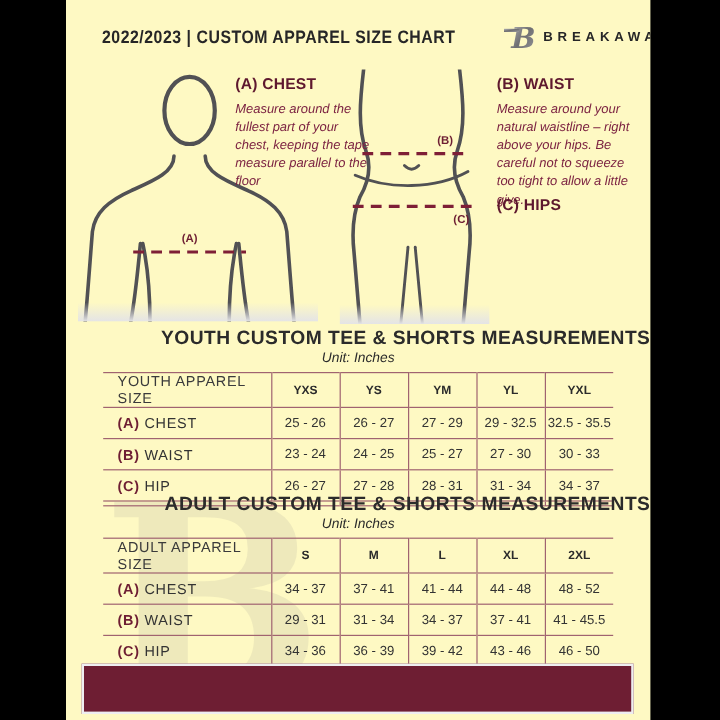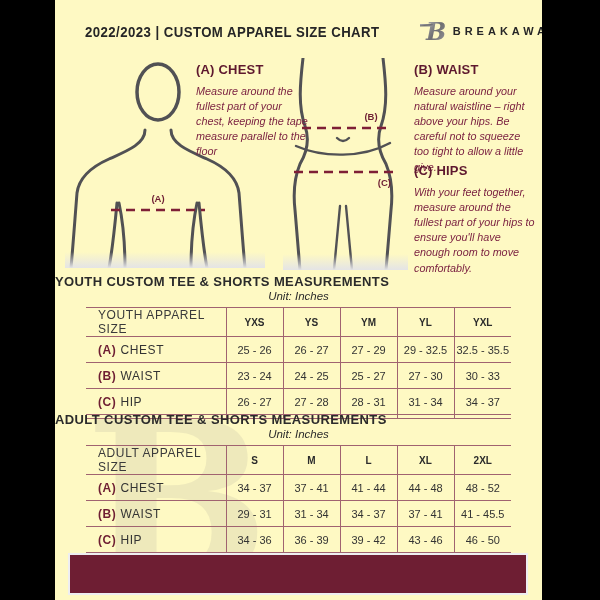--- a/index.html
+++ b/index.html
@@ -17,21 +17,21 @@
 
   
   .instr{position:absolute;z-index:1;}
   .instr h3{margin:0 0 7px 0;font-size:13px;font-weight:bold;color:#5e182e;letter-spacing:.2px;}
   .instr p{margin:0;font-size:10.8px;line-height:1.4;font-style:italic;color:#7c2342;}
 
   .fig{position:absolute;z-index:0;}
 
   
   .tbl-section{position:absolute;left:0;width:100%;z-index:1;}
-  .tbl-title{text-align:left;font-size:13px;font-weight:bold;color:#2b2b2b;letter-spacing:.4px;margin:0;}
+  .tbl-title{text-align:right;font-size:16px;font-weight:bold;color:#2b2b2b;letter-spacing:.4px;margin:0;}
   .tbl-unit{text-align:center;font-size:11.5px;font-style:italic;color:#2b2b2b;margin:1px 0 5px 0;}
   table{border-collapse:collapse;margin:0 auto;width:425px;table-layout:fixed;
         border-top:1px solid #a06370;border-bottom:1px solid #a06370;}
   col.lbl{width:140px;} col.val{width:57px;}
   tr{border-top:1px solid #a06370;}
   th,td{padding:0;height:25px;font-weight:normal;}
   th:not(:first-child),td:not(:first-child){border-left:1px solid #a06370;}
   th.size{font-size:10px;font-weight:bold;color:#2b2b2b;text-align:center;}
   th.lblh{font-size:12px;color:#3a3a3b;text-align:left;padding-left:12px;letter-spacing:.6px;height:28px;}
   td.rowlbl{font-size:12px;color:#333;text-align:left;padding-left:12px;letter-spacing:.6px;}
@@ -114,21 +114,20 @@
   <div class="instr" style="left:141px;top:62px;width:112px;">
     <h3>(A) CHEST</h3>
     <p>Measure around the fullest part of your chest, keeping the tape measure parallel to the floor</p>
   </div>
   <div class="instr" style="left:359px;top:62px;width:120px;">
     <h3>(B) WAIST</h3>
     <p>Measure around your natural waistline – right above your hips. Be careful not to squeeze too tight to allow a little give.</p>
   </div>
   <div class="instr" style="left:359px;top:163px;width:124px;">
     <h3>(C) HIPS</h3>
-    <p>With your feet together, measure around the fullest part of your hips to ensure you'll have enough room to move comfortably.</p>
   </div>
 
   <div class="watermark">B</div>
 
   <div class="tbl-section" style="top:274px;">
     <p class="tbl-title">YOUTH CUSTOM TEE &amp; SHORTS MEASUREMENTS</p>
     <p class="tbl-unit">Unit: Inches</p>
     <table>
       <colgroup>
           <col class="lbl">

